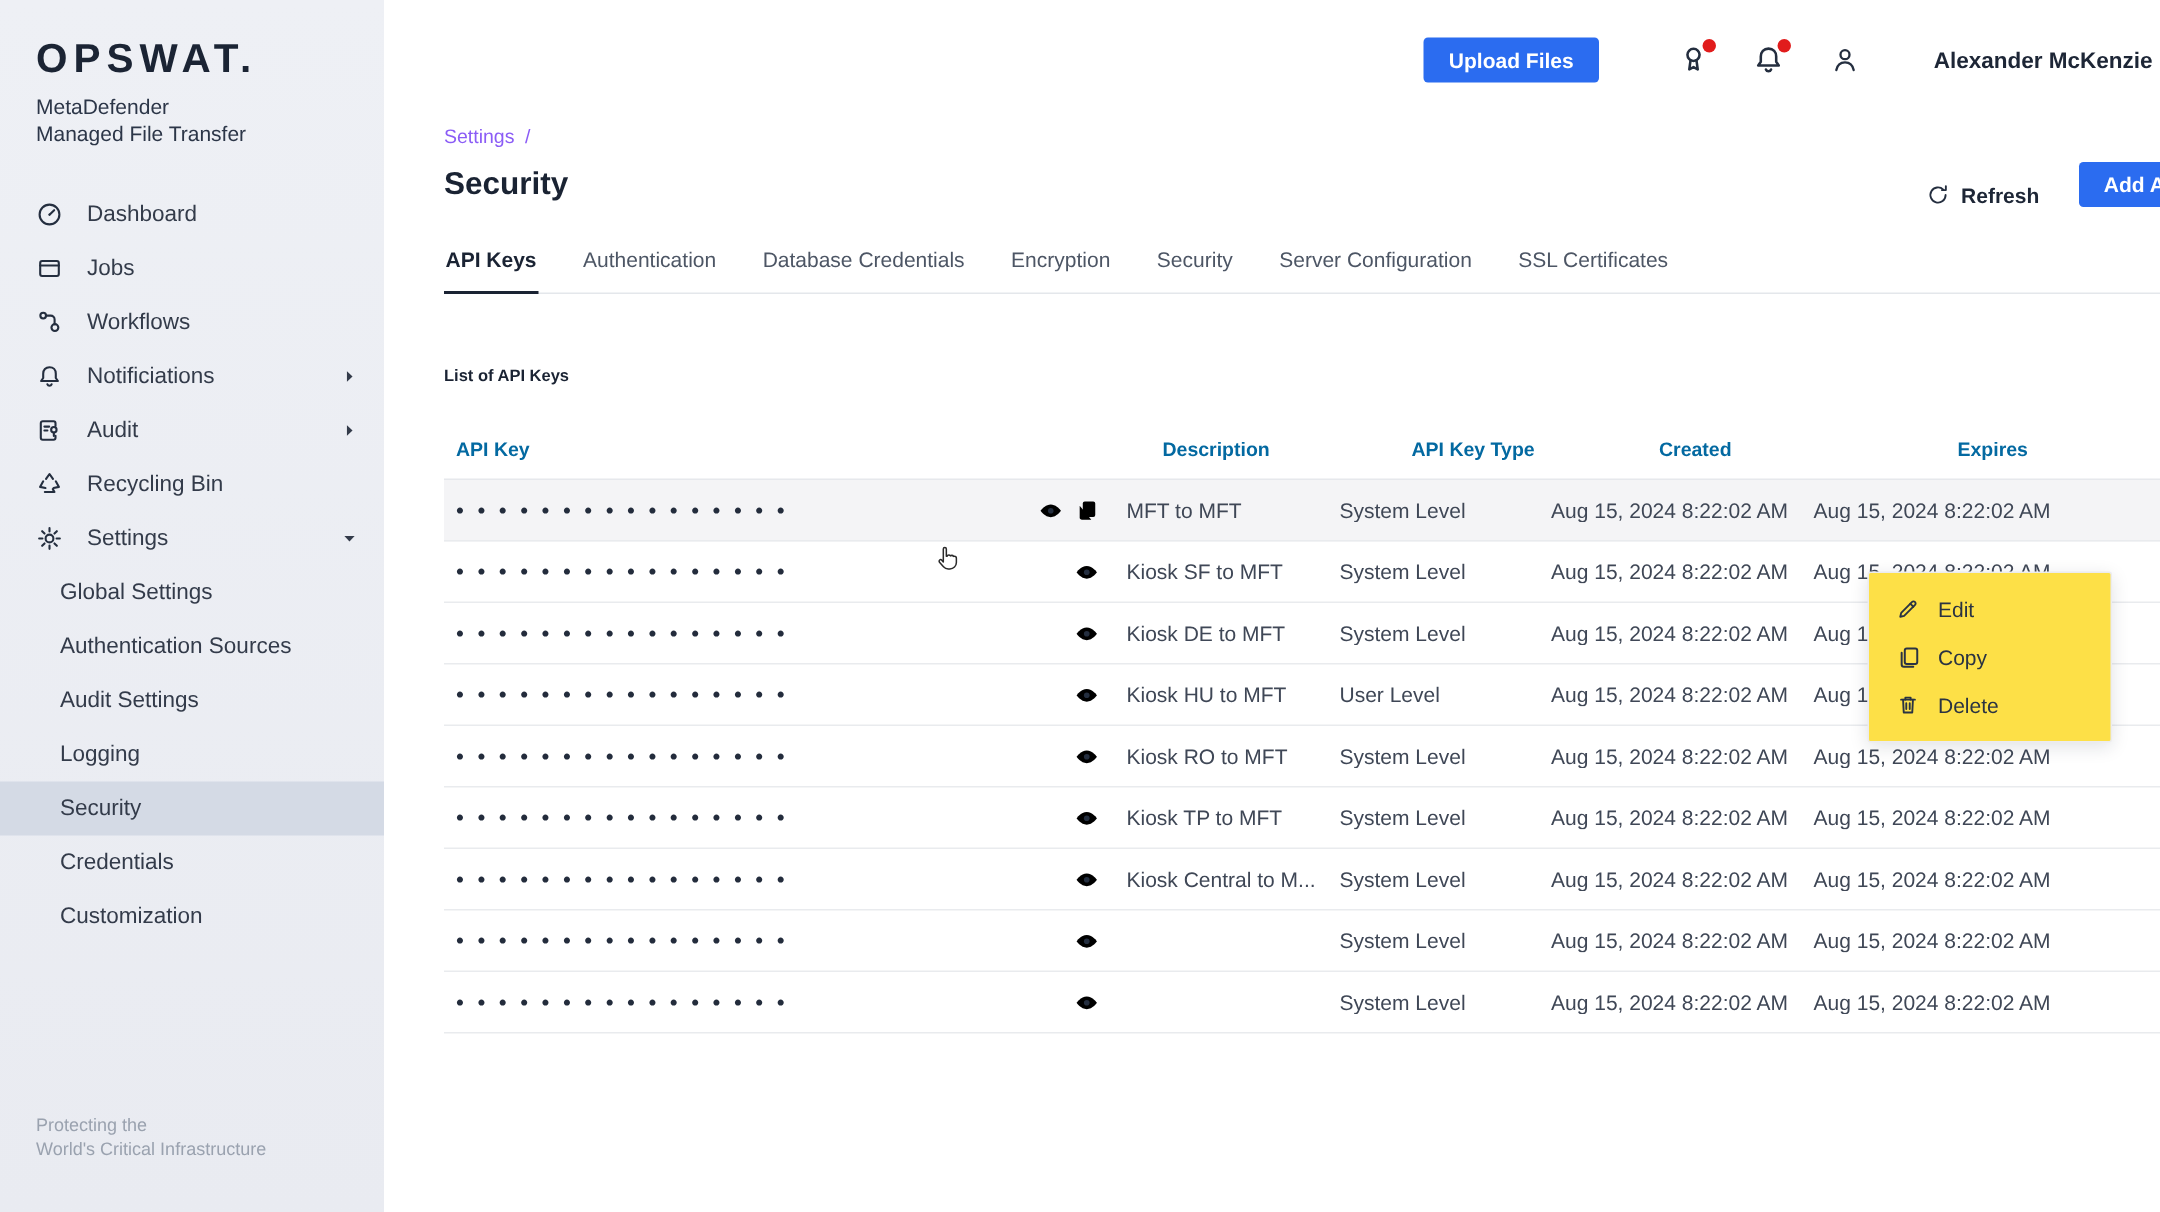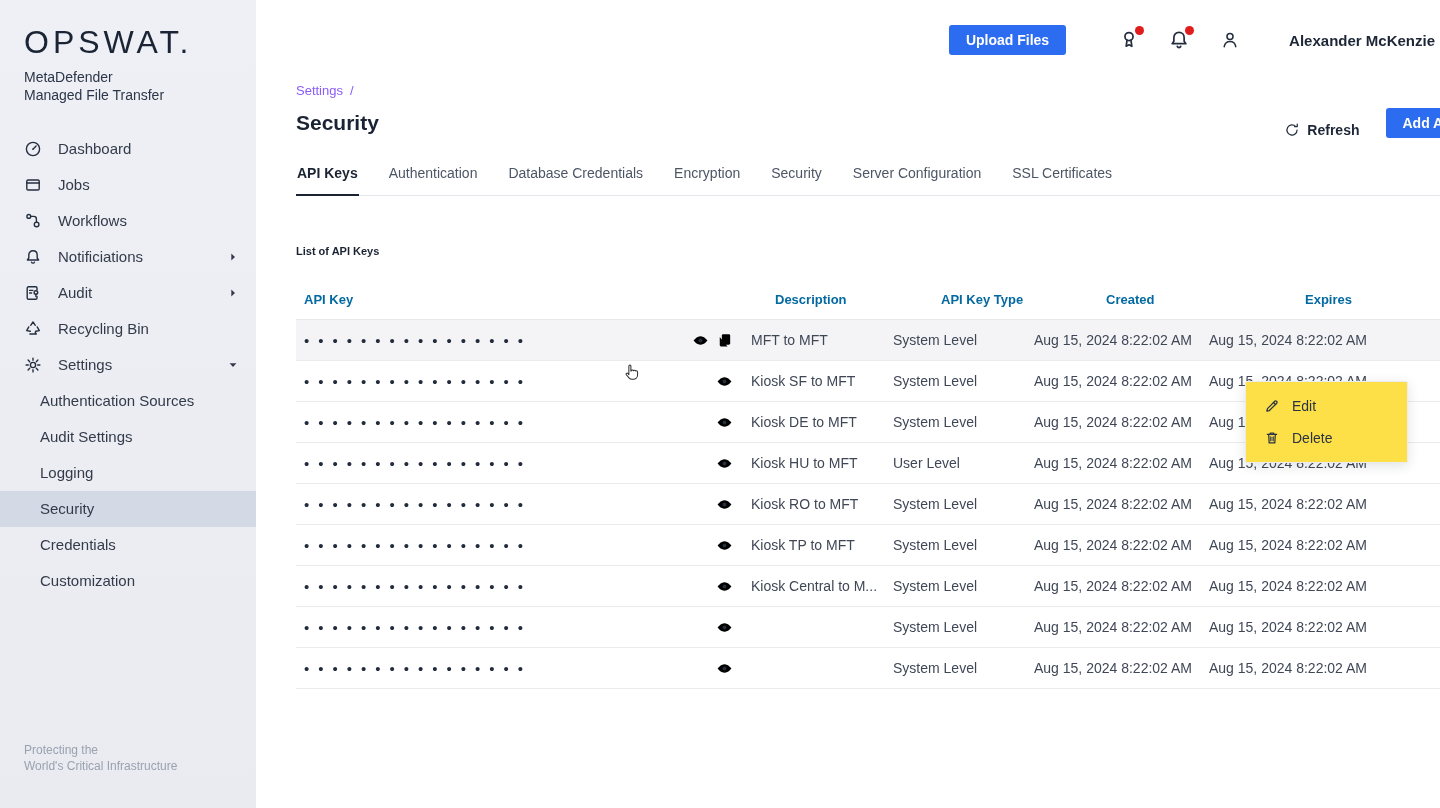--- a/index.html
+++ b/index.html
@@ -17,21 +17,21 @@
   .ic svg { stroke:currentColor; fill:none; stroke-width:1.4; stroke-linecap:round; stroke-linejoin:round; }
 
   
   .sidebar {
     width:256px; height:808px; flex:0 0 256px;
     background:linear-gradient(180deg,#eef0f5 0%,#e9ebf1 100%);
     display:flex; flex-direction:column;
     position:relative;
   }
   .brand { padding:24px 0 0 24px; }
-  .brand-logo { font-size:32px; font-weight:400; letter-spacing:4px; color:#1b2434; }
+  .brand-logo { font-size:27px; font-weight:700; letter-spacing:4px; color:#1b2434; }
   .brand-sub { margin-top:7px; font-size:14px; color:#2c3648; line-height:1.32; }
   .nav { margin-top:26px; }
   .nav-item {
     height:36px; display:flex; align-items:center; padding:0 16px 0 24px;
     cursor:pointer; font-size:15px; color:#333b4a;
   }
   .nav-item .nav-icon { width:18px; height:18px; margin-right:16px; flex:0 0 18px; }
   .nav-item .nav-label { flex:1; }
   .nav-item .nav-chevron { width:14px; height:14px; color:#333b4a; }
   .nav-item .nav-chevron svg { fill:currentColor; stroke:none; }
@@ -213,20 +213,21 @@
         </span>
         <span class="nav-label">Settings</span>
         <span class="nav-chevron">
           <svg viewBox="0 0 18 18" width="14" height="14">
             <path d="M4.6 6.8h8.8L9 11.6z" fill="currentColor" stroke="none"></path>
           </svg>
         </span>
       </div>
     </nav>
   <div class="subnav" id="subnav-root">
+      <div class="subnav-item">Global Settings</div>
       <div class="subnav-item">Authentication Sources</div>
       <div class="subnav-item">Audit Settings</div>
       <div class="subnav-item">Logging</div>
       <div class="subnav-item selected">Security</div>
       <div class="subnav-item">Credentials</div>
       <div class="subnav-item">Customization</div>
     </div>
   <div class="side-foot">
     <div>Protecting the</div>
     <div>World's Critical Infrastructure</div>
@@ -573,20 +574,29 @@
   <div class="ctx-item">
     <span class="ci-icon ic">
         <svg viewBox="0 0 18 18" width="16" height="16">
           <path d="M3.2 14.8l.7-2.9 8.2-8.2a1.4 1.4 0 0 1 2 0l.2.2a1.4 1.4 0 0 1 0 2l-8.2 8.2-2.9.7z"></path>
           <path d="M10.7 5l2.3 2.3"></path>
         </svg>
       </span>
     <span class="ci-label">Edit</span>
   </div>
 
+  <div class="ctx-item">
+    <span class="ci-icon ic">
+        <svg viewBox="0 0 18 18" width="17" height="17">
+          <rect x="6.2" y="2.4" width="8.8" height="11" rx="1.4"></rect>
+          <path d="M4 5.4v8.4c0 .9.7 1.6 1.6 1.6h6.6"></path>
+        </svg>
+      </span>
+    <span class="ci-label">Copy</span>
+  </div>
 
   <div class="ctx-item">
     <span class="ci-icon ic">
         <svg viewBox="0 0 18 18" width="16" height="16">
           <path d="M3.8 5h10.4"></path>
           <path d="M7 5V3.5h4V5"></path>
           <path d="M5.3 5l.5 9.6h6.4l.5-9.6"></path>
           <path d="M7.7 7.6v4.4M10.3 7.6v4.4"></path>
         </svg>
       </span>

